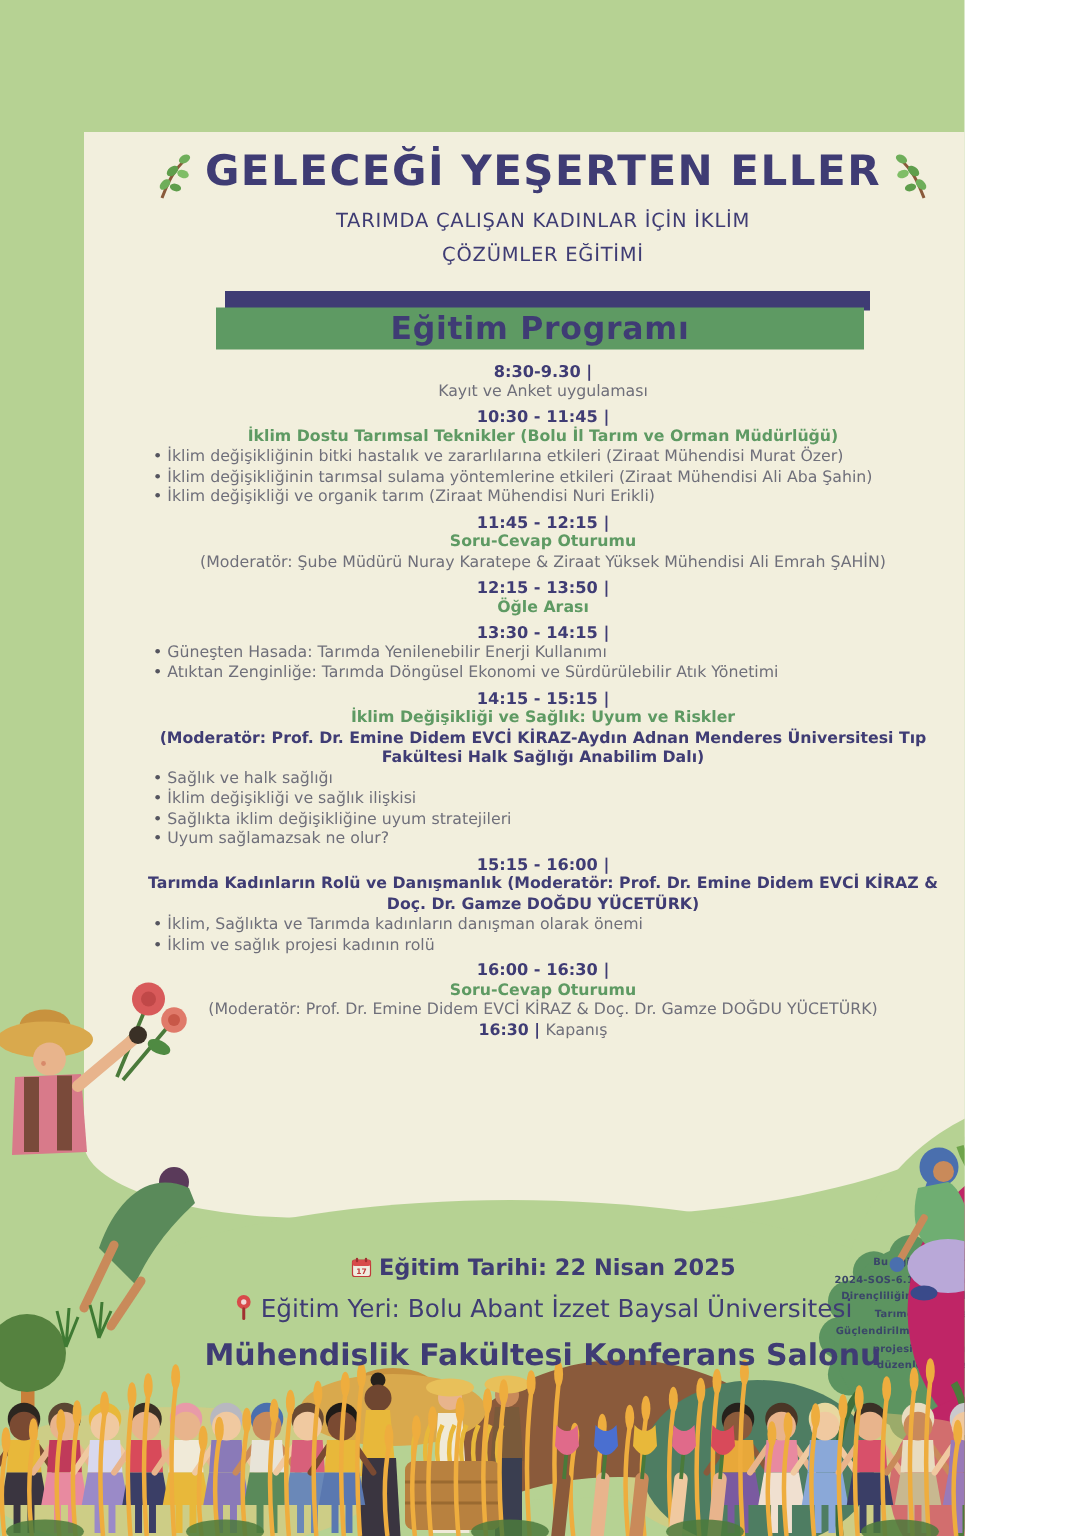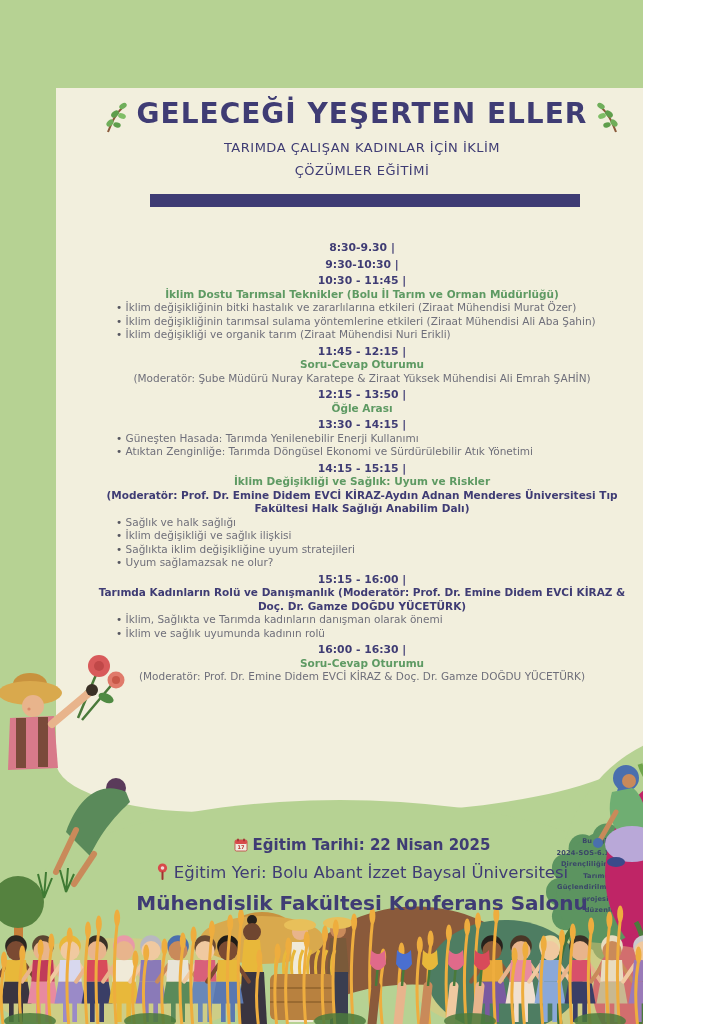--- a/index.html
+++ b/index.html
@@ -26,21 +26,21 @@
   .banner-shadow{position:absolute;left:6px;top:0;width:430px;height:13px;background:var(--navy);}
   .banner-green{position:absolute;left:0;top:11px;width:432px;height:28px;background:var(--green);
                 display:flex;align-items:center;justify-content:center;}
   .banner-green span{font-size:21px;font-weight:bold;color:var(--navy);letter-spacing:0.5px;}
 
   #schedule{margin-top:5px;}
   .row{text-align:center;font-size:10.5px;line-height:13.5px;color:var(--body-text);}
   .row-time{font-weight:bold;color:var(--navy);font-size:10.8px;margin-top:3px;}
   .row-green{font-weight:bold;color:var(--green);max-width:560px;margin:0 auto;}
   .row-navybold{font-weight:bold;color:var(--navy);max-width:545px;margin:0 auto;}
-  .row-bullet{text-align:left;padding-left:60px;}
+  .row-bullet{text-align:left;padding-left:46px;}
   .dot{color:#55555f;}
   .mixed-time{font-weight:bold;color:var(--navy);}
 
   .footer{position:absolute;left:0;top:836px;width:724px;text-align:center;z-index:4;}
   .date-line{font-size:15px;font-weight:bold;color:var(--navy);}
   .loc-line{font-size:16.5px;font-weight:normal;color:var(--navy);margin-top:9px;}
   .loc-line2{font-size:20px;font-weight:bold;color:var(--navy);margin-top:9px;}
   .inline-ic{display:inline-block;vertical-align:-2px;margin-right:5px;}
 
   .badge{position:absolute;left:537px;top:818px;width:166px;height:152px;z-index:2;}
@@ -78,25 +78,28 @@
       </svg>
     </div>
 
     <div class="subtitle">
       <div>TARIMDA ÇALIŞAN KADINLAR İÇİN İKLİM</div>
       <div>ÇÖZÜMLER EĞİTİMİ</div>
     </div>
 
     <div class="banner">
       <div class="banner-shadow"></div>
+      <div class="banner-green">
+        <span>Eğitim Programı</span>
+      </div>
     </div>
 
     <div id="schedule">
         <div class="row row-time">8:30-9.30 |</div>
-        <div class="row row-time">9:30-10:30 |</div>
+        <div class="row row-body">Kayıt ve Anket uygulaması</div>
         <div class="row row-time">10:30 - 11:45 |</div>
         <div class="row row-green">İklim Dostu Tarımsal Teknikler (Bolu İl Tarım ve Orman Müdürlüğü)</div>
         <div class="row row-bullet"><span class="dot">•  </span><span>İklim değişikliğinin bitki hastalık ve zararlılarına etkileri (Ziraat Mühendisi Murat Özer)</span></div>
         <div class="row row-bullet"><span class="dot">•  </span><span>İklim değişikliğinin tarımsal sulama yöntemlerine etkileri (Ziraat Mühendisi Ali Aba Şahin)</span></div>
         <div class="row row-bullet"><span class="dot">•  </span><span>İklim değişikliği ve organik tarım (Ziraat Mühendisi Nuri Erikli)</span></div>
         <div class="row row-time">11:45 - 12:15 |</div>
         <div class="row row-green">Soru-Cevap Oturumu</div>
         <div class="row row-body">(Moderatör: Şube Müdürü Nuray Karatepe &amp; Ziraat Yüksek Mühendisi Ali Emrah ŞAHİN)</div>
         <div class="row row-time">12:15 - 13:50 |</div>
         <div class="row row-green">Öğle Arası</div>
@@ -106,24 +109,25 @@
         <div class="row row-time">14:15 - 15:15 |</div>
         <div class="row row-green">İklim Değişikliği ve Sağlık: Uyum ve Riskler</div>
         <div class="row row-navybold">(Moderatör: Prof. Dr. Emine Didem EVCİ KİRAZ-Aydın Adnan Menderes Üniversitesi Tıp Fakültesi Halk Sağlığı Anabilim Dalı)</div>
         <div class="row row-bullet"><span class="dot">•  </span><span>Sağlık ve halk sağlığı</span></div>
         <div class="row row-bullet"><span class="dot">•  </span><span>İklim değişikliği ve sağlık ilişkisi</span></div>
         <div class="row row-bullet"><span class="dot">•  </span><span>Sağlıkta iklim değişikliğine uyum stratejileri</span></div>
         <div class="row row-bullet"><span class="dot">•  </span><span>Uyum sağlamazsak ne olur?</span></div>
         <div class="row row-time">15:15 - 16:00 |</div>
         <div class="row row-navybold">Tarımda Kadınların Rolü ve Danışmanlık (Moderatör: Prof. Dr. Emine Didem EVCİ KİRAZ &amp; Doç. Dr. Gamze DOĞDU YÜCETÜRK)</div>
         <div class="row row-bullet"><span class="dot">•  </span><span>İklim, Sağlıkta ve Tarımda kadınların danışman olarak önemi</span></div>
-        <div class="row row-bullet"><span class="dot">•  </span><span>İklim ve sağlık uyumunda kadının rolü</span></div>
+        <div class="row row-bullet"><span class="dot">•  </span><span>İklim ve sağlık projesi kadının rolü</span></div>
         <div class="row row-time">16:00 - 16:30 |</div>
         <div class="row row-green">Soru-Cevap Oturumu</div>
         <div class="row row-body">(Moderatör: Prof. Dr. Emine Didem EVCİ KİRAZ &amp; Doç. Dr. Gamze DOĞDU YÜCETÜRK)</div>
+        <div class="row row-mixed"><span class="mixed-time">16:30 | </span><span>Kapanış</span></div>
       </div>
   </div>
 
   <div class="green-wave wave-a"></div>
   <div class="green-wave wave-b"></div>
 
   <div class="badge">
     <svg id="badge-svg" width="166" height="152" viewBox="0 0 166 152">
         <circle cx="143" cy="74" r="14" fill="#5c9460"></circle>
         <circle cx="137.05813207414513" cy="98.29748939058325" r="14" fill="#5c9460"></circle>

